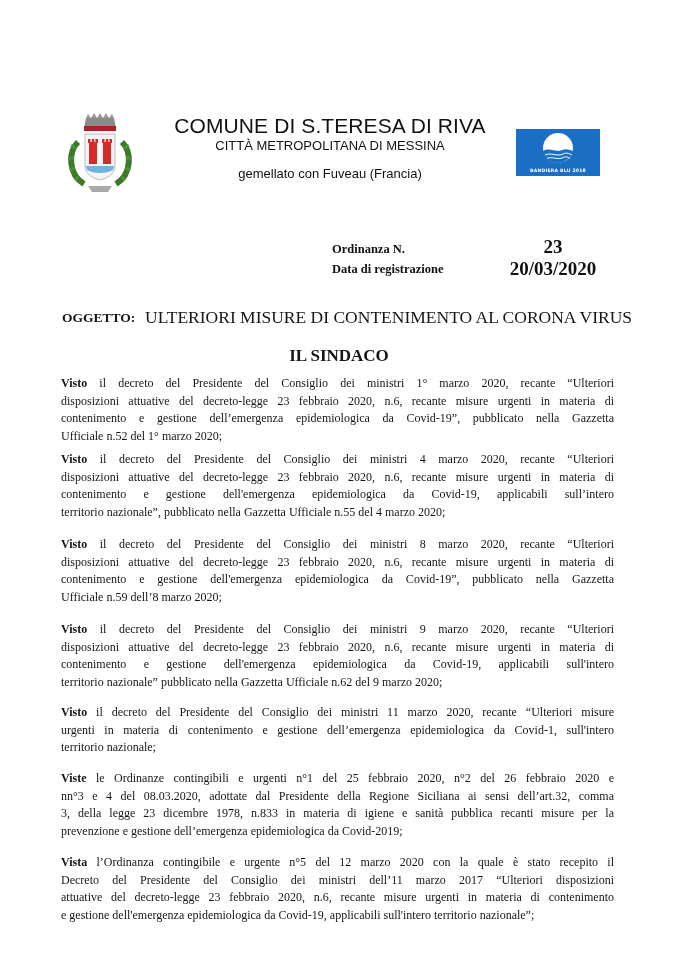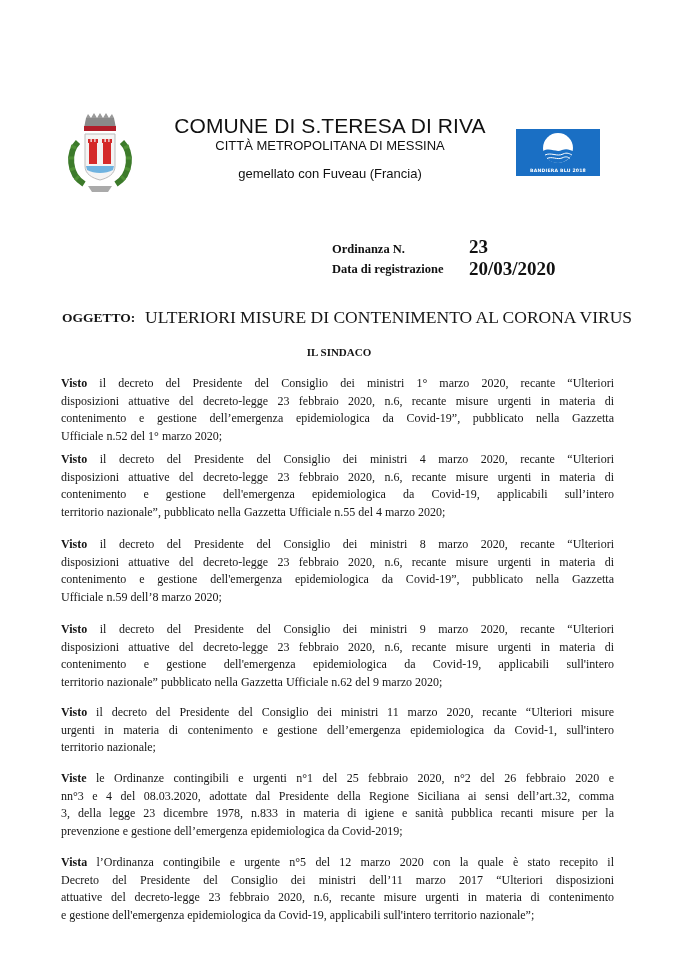--- a/index.html
+++ b/index.html
@@ -12,27 +12,27 @@
   .comune { font-size: 21px; line-height: 24px; letter-spacing: 0.1px; color: #111; }
   .citta { font-size: 13px; line-height: 16px; margin-top: 0px; color: #111; }
   .gemellato { font-size: 13px; line-height: 16px; margin-top: 12px; color: #111; }
   .blueflag { position: absolute; left: 516px; top: 81px; width: 84px; height: 47px; background: #1a6fc4; }
   .blueflag svg { position: absolute; left: 0; top: 0; }
   .blueflag-label { position: absolute; left: 0; bottom: 3px; width: 84px; text-align: center; font-family: "DejaVu Sans", sans-serif; font-weight: bold; font-size: 4.6px; color: #fff; letter-spacing: 0.2px; }
 
   
   .reg { font-family: "Liberation Serif", serif; font-weight: bold; color: #111; }
   .reg-label { position: absolute; left: 332px; font-size: 12.5px; }
-  .reg-value { position: absolute; width: 110px; left: 469px; font-size: 19px; }
+  .reg-value { position: absolute; width: 110px; left: 498px; text-align: center; font-size: 19px; }
 
   
   .serif { font-family: "Liberation Serif", serif; color: #161616; }
   .oggetto-label { position: absolute; left: 62px; top: 262px; font-size: 13.5px; font-weight: bold; }
   .oggetto-text { position: absolute; left: 145px; top: 259px; font-size: 17.5px; }
-  .sindaco { position: absolute; left: 0; width: 678px; top: 298px; text-align: center; font-size: 11px; font-weight: bold; }
+  .sindaco { position: absolute; left: 0; width: 678px; top: 298px; text-align: center; font-size: 17px; font-weight: bold; }
 
   .para { position: absolute; left: 61px; width: 553px; font-size: 12px; }
   .line { display: block; height: 17.5px; line-height: 17.5px; white-space: nowrap; text-align: justify; text-align-last: justify; }
   .line.last { text-align-last: left; }
   .bold-lead { font-weight: bold; }
 </style>
 </head>
 <body>
 
 <div class="page">

